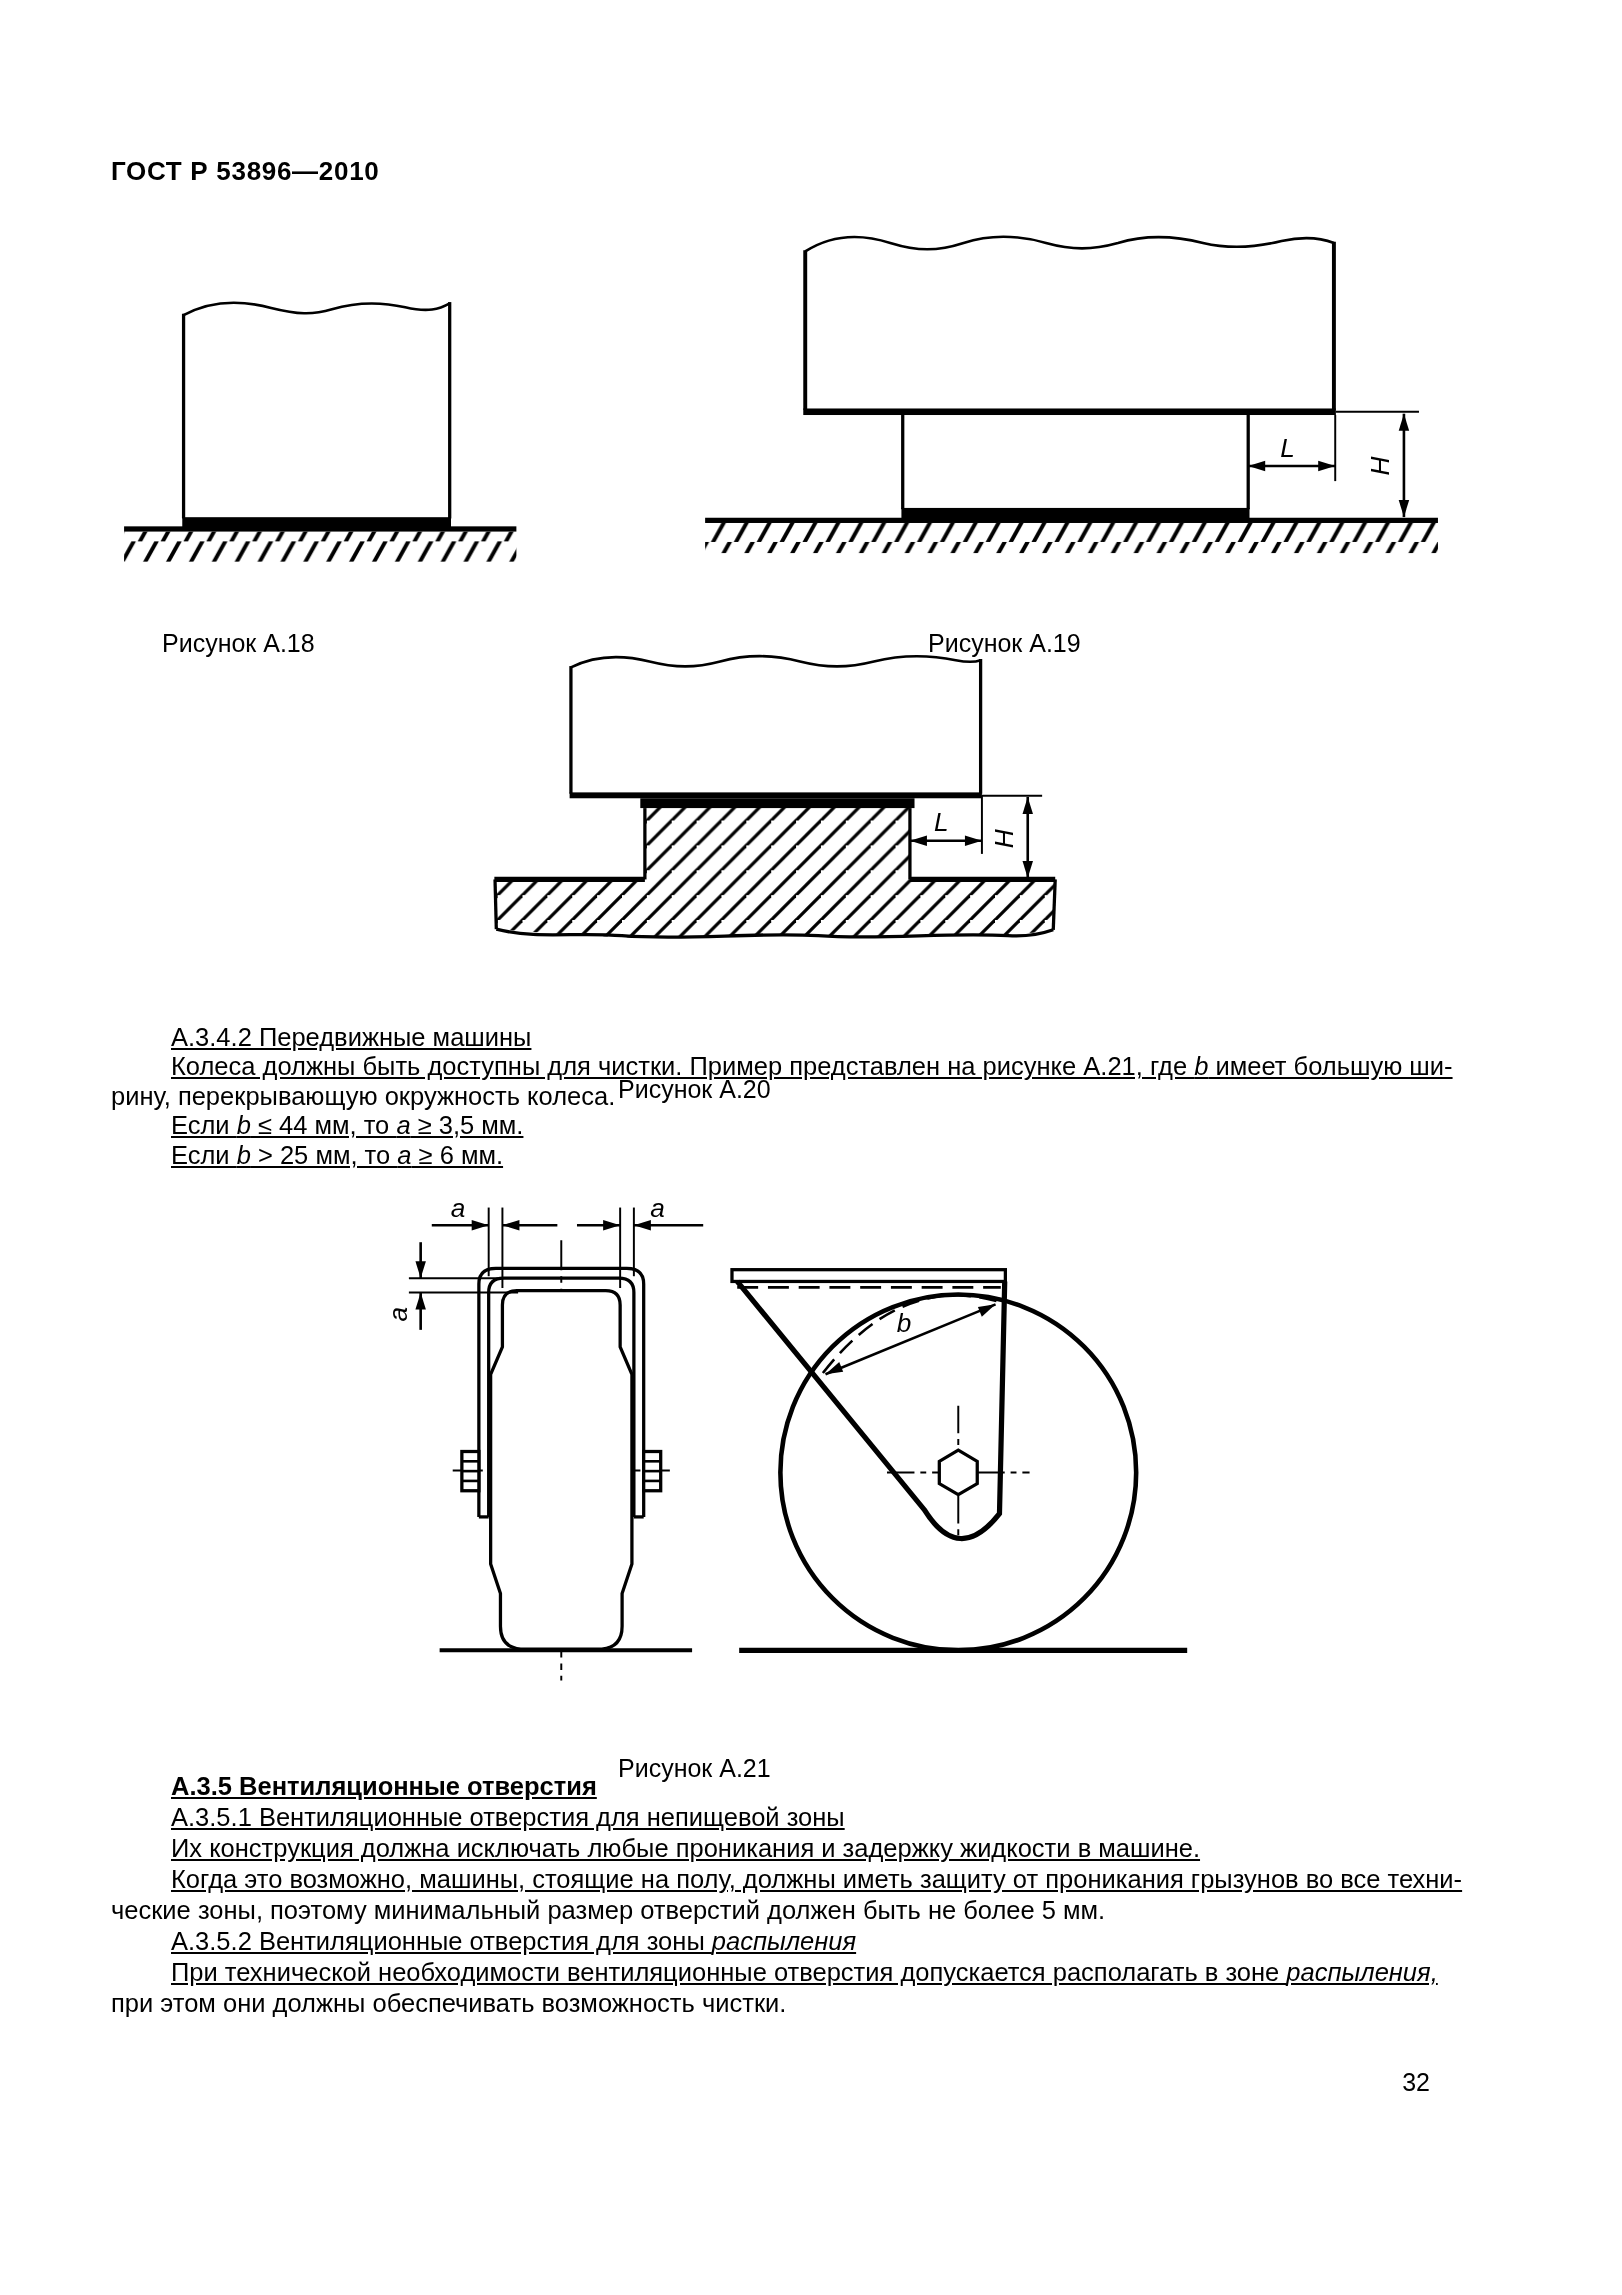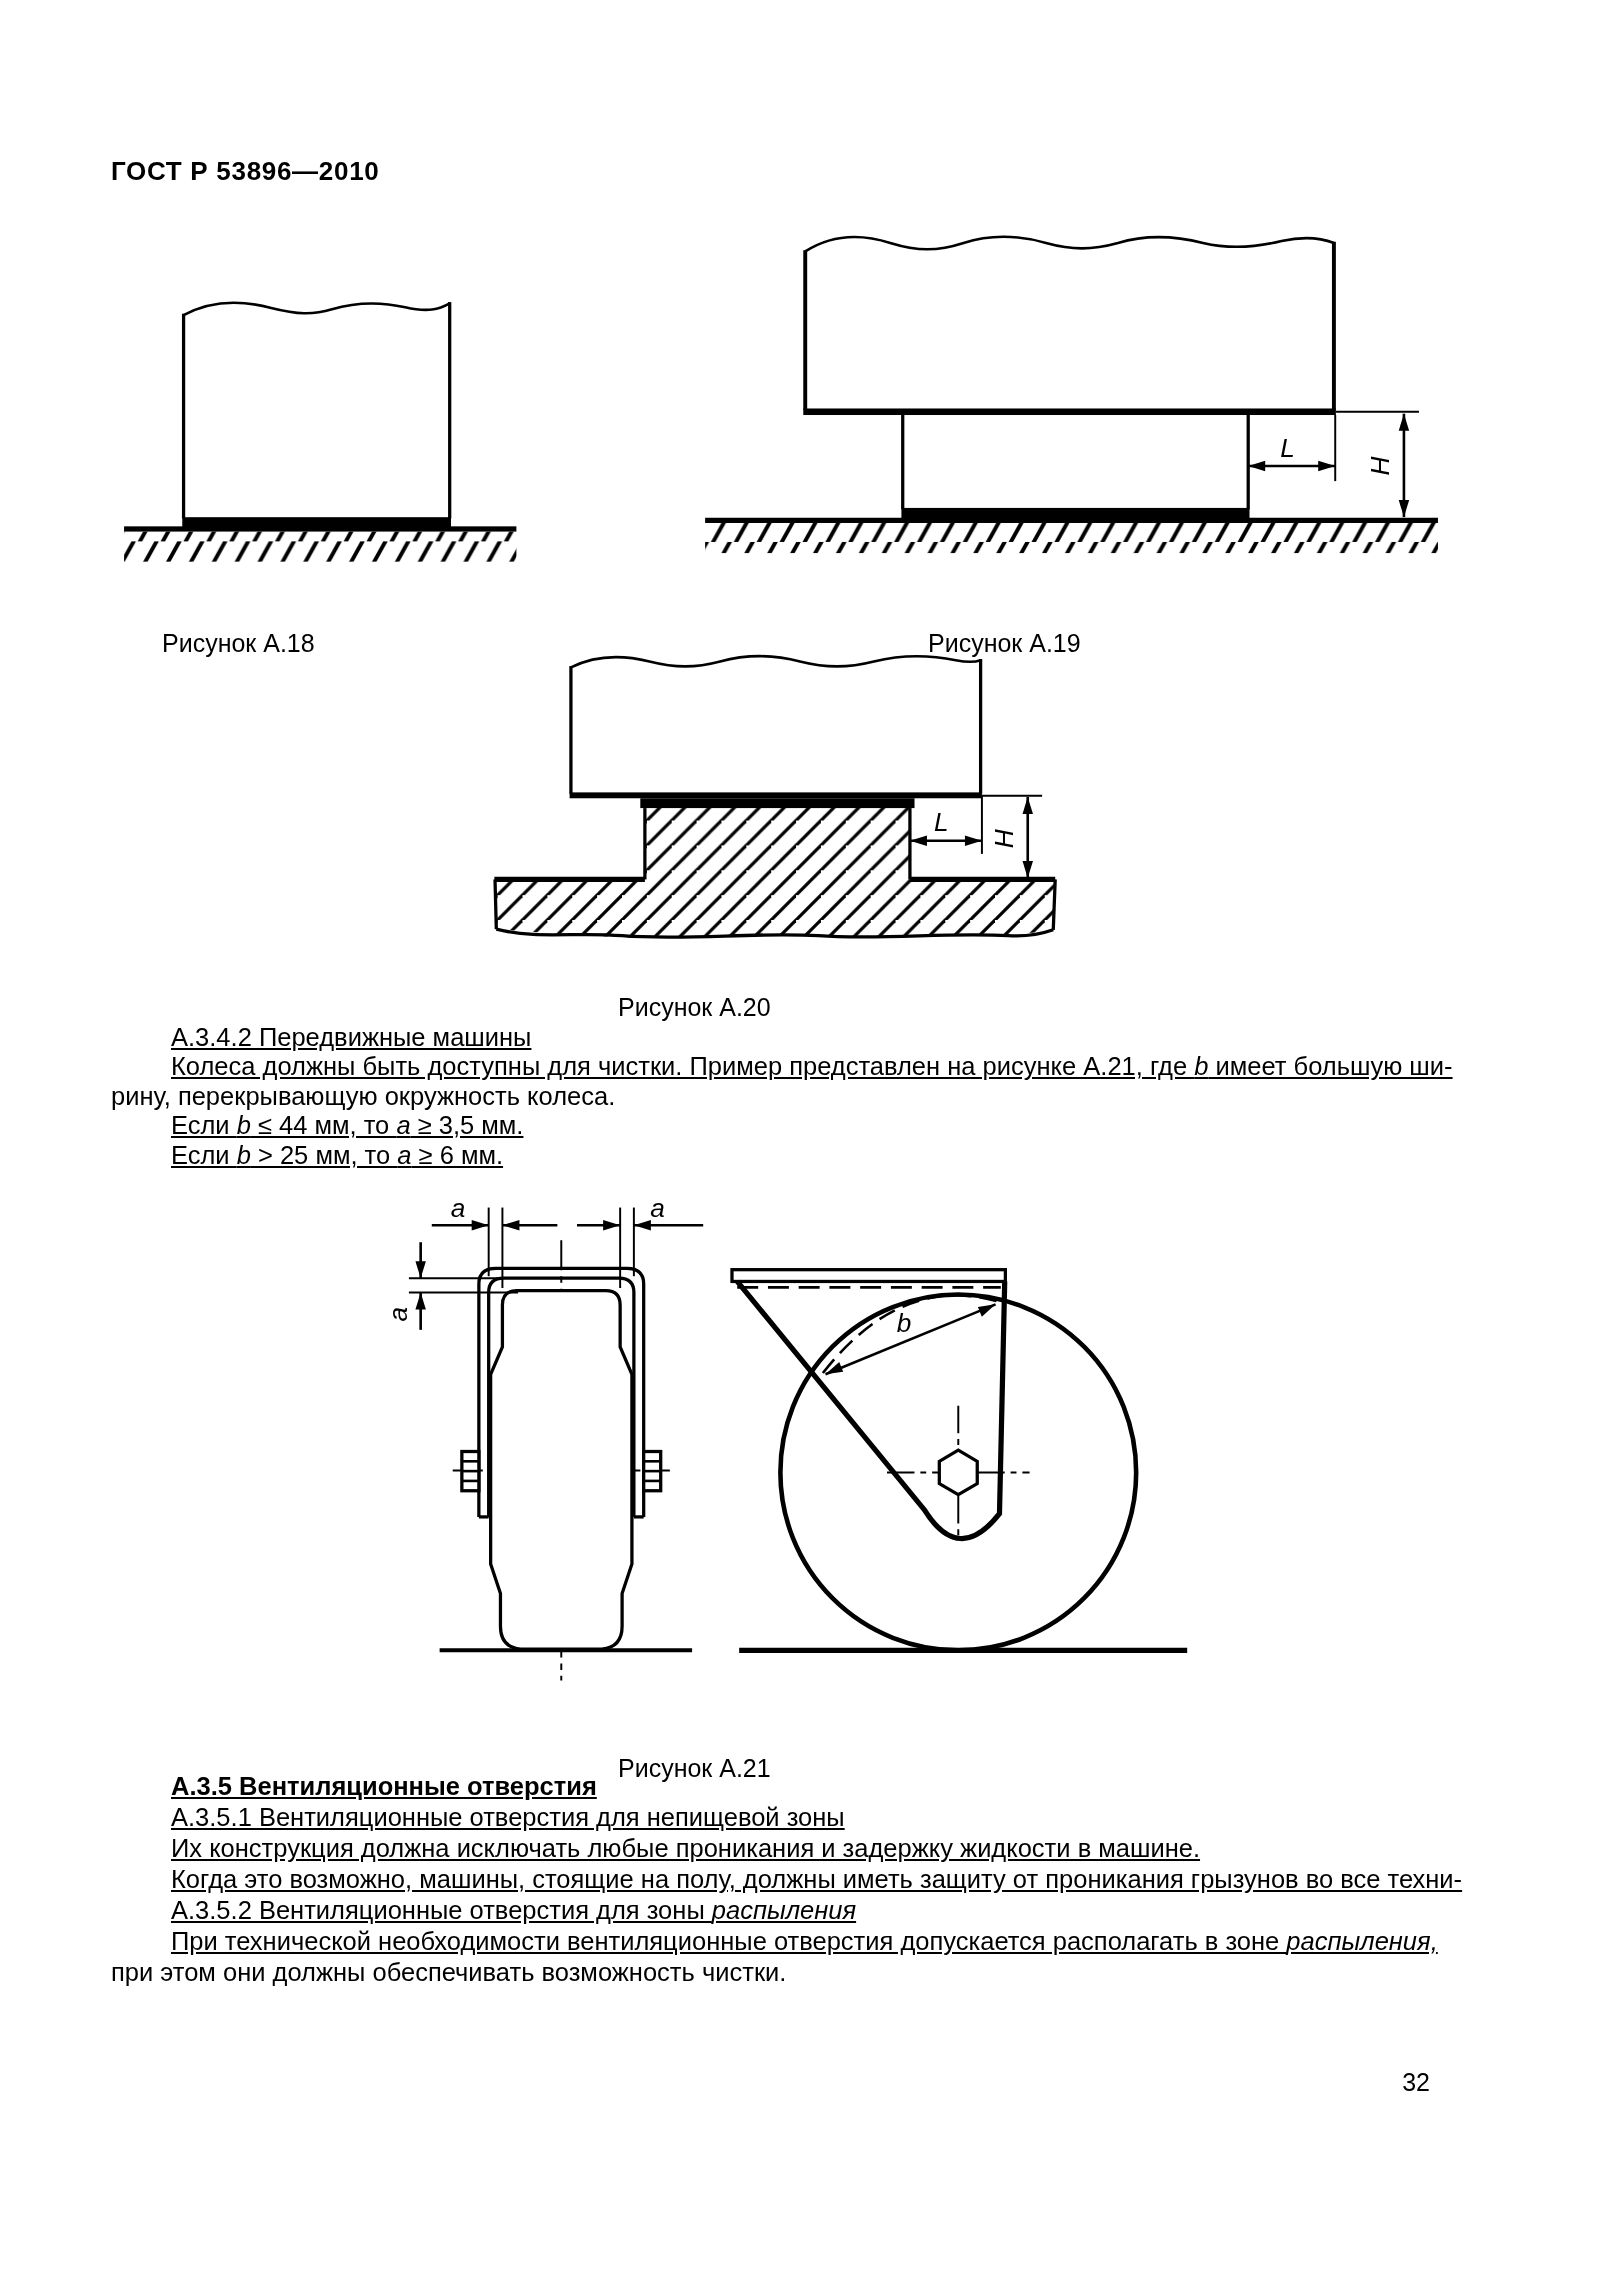--- a/index.html
+++ b/index.html
@@ -108,21 +108,21 @@
     <line x1="1390" y1="1285" x2="1500" y2="1285" stroke="#000" stroke-width="4"></line>
     <polygon points="1390,1285 1416,1277 1416,1293" fill="#000"></polygon>
     <polygon points="1500,1285 1474,1277 1474,1293" fill="#000"></polygon>
     <text class="dimlbl" x="1438" y="1270" text-anchor="middle">L</text>
 
     <line x1="1570" y1="1218" x2="1570" y2="1342" stroke="#000" stroke-width="4"></line>
     <polygon points="1570,1218 1562,1244 1578,1244" fill="#000"></polygon>
     <polygon points="1570,1342 1562,1316 1578,1316" fill="#000"></polygon>
     <text class="dimlbl" x="1548" y="1282" text-anchor="middle" transform="rotate(-90 1548 1282)">H</text>
   </svg>
-  <div class="abs caption" style="left:618px;top:950px">Рисунок А.20</div>
+  <div class="abs caption" style="left:618px;top:1032px">Рисунок А.20</div>
 
   <div id="block1" class="abs textblock">
       <div class="tl ind"><span>А.3.4.2  Передвижные машины</span></div>
       <div class="tl ind"><span>Колеса должны быть доступны для чистки. Пример представлен на рисунке А.21, где </span><span class="it">b</span><span> имеет большую ши-</span></div>
       <div class="tl"><span>рину, перекрывающую окружность колеса.</span></div>
       <div class="tl ind"><span>Если </span><span class="it">b</span><span> ≤ 44 мм, то </span><span class="it">a</span><span> ≥ 3,5 мм.</span></div>
       <div class="tl ind"><span>Если </span><span class="it">b</span><span> &gt; 25 мм, то </span><span class="it">a</span><span> ≥ 6 мм.</span></div>
     </div>
 
   <svg class="abs" style="left:386px;top:1191px" width="811" height="504" viewBox="590 1820 1240 770">
@@ -187,20 +187,21 @@
     <line x1="1356" y1="2250" x2="1574" y2="2250" stroke="#000" stroke-width="3" stroke-dasharray="42 9 9 9"></line>
     <polygon points="1465,2216 1494,2233 1494,2267 1465,2284 1436,2267 1436,2233" fill="#fff" stroke="#000" stroke-width="5"></polygon>
   </svg>
   <div class="abs caption" style="left:618px;top:1711px">Рисунок А.21</div>
 
   <div id="block2" class="abs textblock">
       <div class="tl ind"><span class="bd">А.3.5  Вентиляционные отверстия</span></div>
       <div class="tl ind"><span>А.3.5.1  Вентиляционные отверстия для непищевой зоны</span></div>
       <div class="tl ind"><span>Их конструкция должна исключать любые проникания и задержку жидкости в машине.</span></div>
       <div class="tl ind"><span>Когда это возможно, машины, стоящие на полу, должны иметь защиту от проникания грызунов во все техни-</span></div>
+      <div class="tl"><span>ческие зоны, поэтому минимальный размер отверстий должен быть не более 5 мм.</span></div>
       <div class="tl ind"><span>А.3.5.2  Вентиляционные отверстия для зоны </span><span class="it">распыления</span></div>
       <div class="tl ind"><span>При технической необходимости вентиляционные отверстия допускается располагать в зоне </span><span class="it">распыления,</span></div>
       <div class="tl"><span>при этом они должны обеспечивать возможность чистки.</span></div>
     </div>
 
   <div id="pagenum" class="abs">32</div>
 
 </div>
 
 

